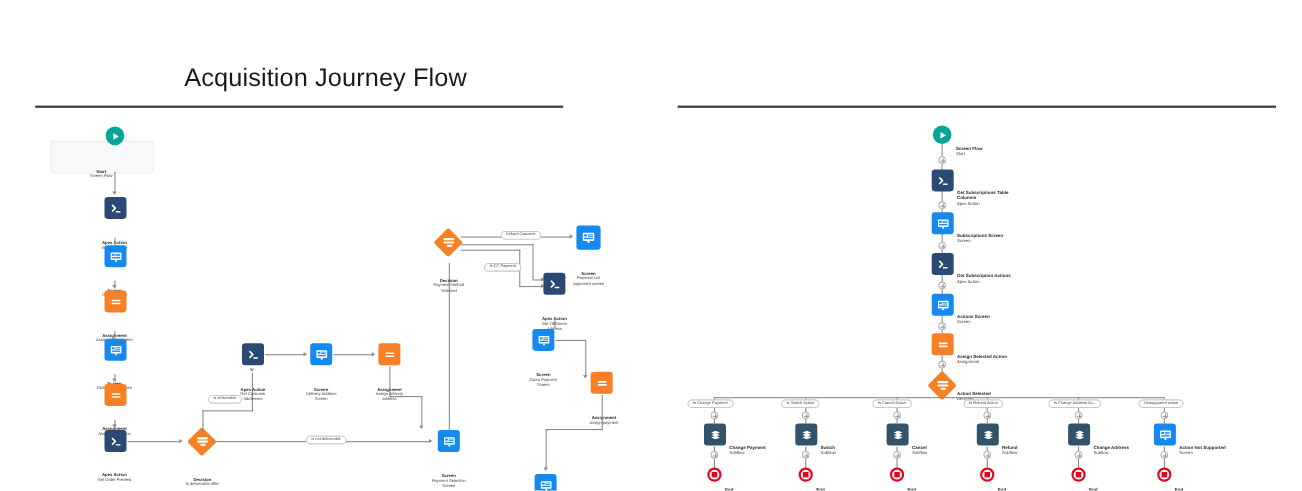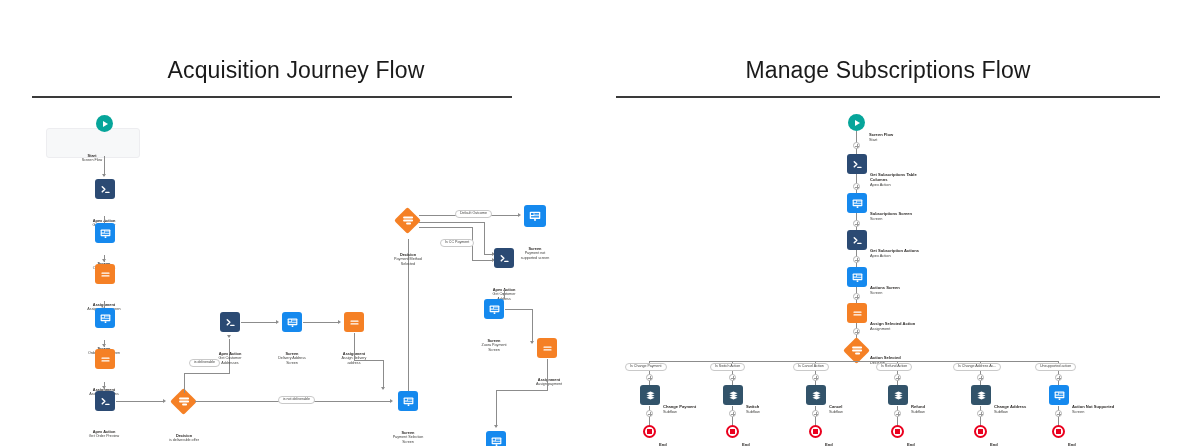--- a/index.html
+++ b/index.html
@@ -508,21 +508,20 @@
     <div class="zb">
       <svg width="9" height="9" viewBox="0 0 12 12">
           <rect x="1.5" y="5.2" width="9" height="1.6" rx=".6" fill="#706e6b"></rect>
           <rect x="5.2" y="1.5" width="1.6" height="9" rx=".6" fill="#706e6b"></rect>
         </svg>
     </div>
   </div>
 </div>
 
 <div class="panel panel-right">
-  <div class="panel-title">Manage Subscriptions Flow</div>
   <div class="title-rule"></div>
 
   <div class="canvas">
 
     <div class="conn v" style="left:264px;top:88px;height:216px;"></div>
 
     <div class="node" style="left:256px;top:71px;">
       <div class="ico ico-start">
           <div class="tri"></div>
         </div>

